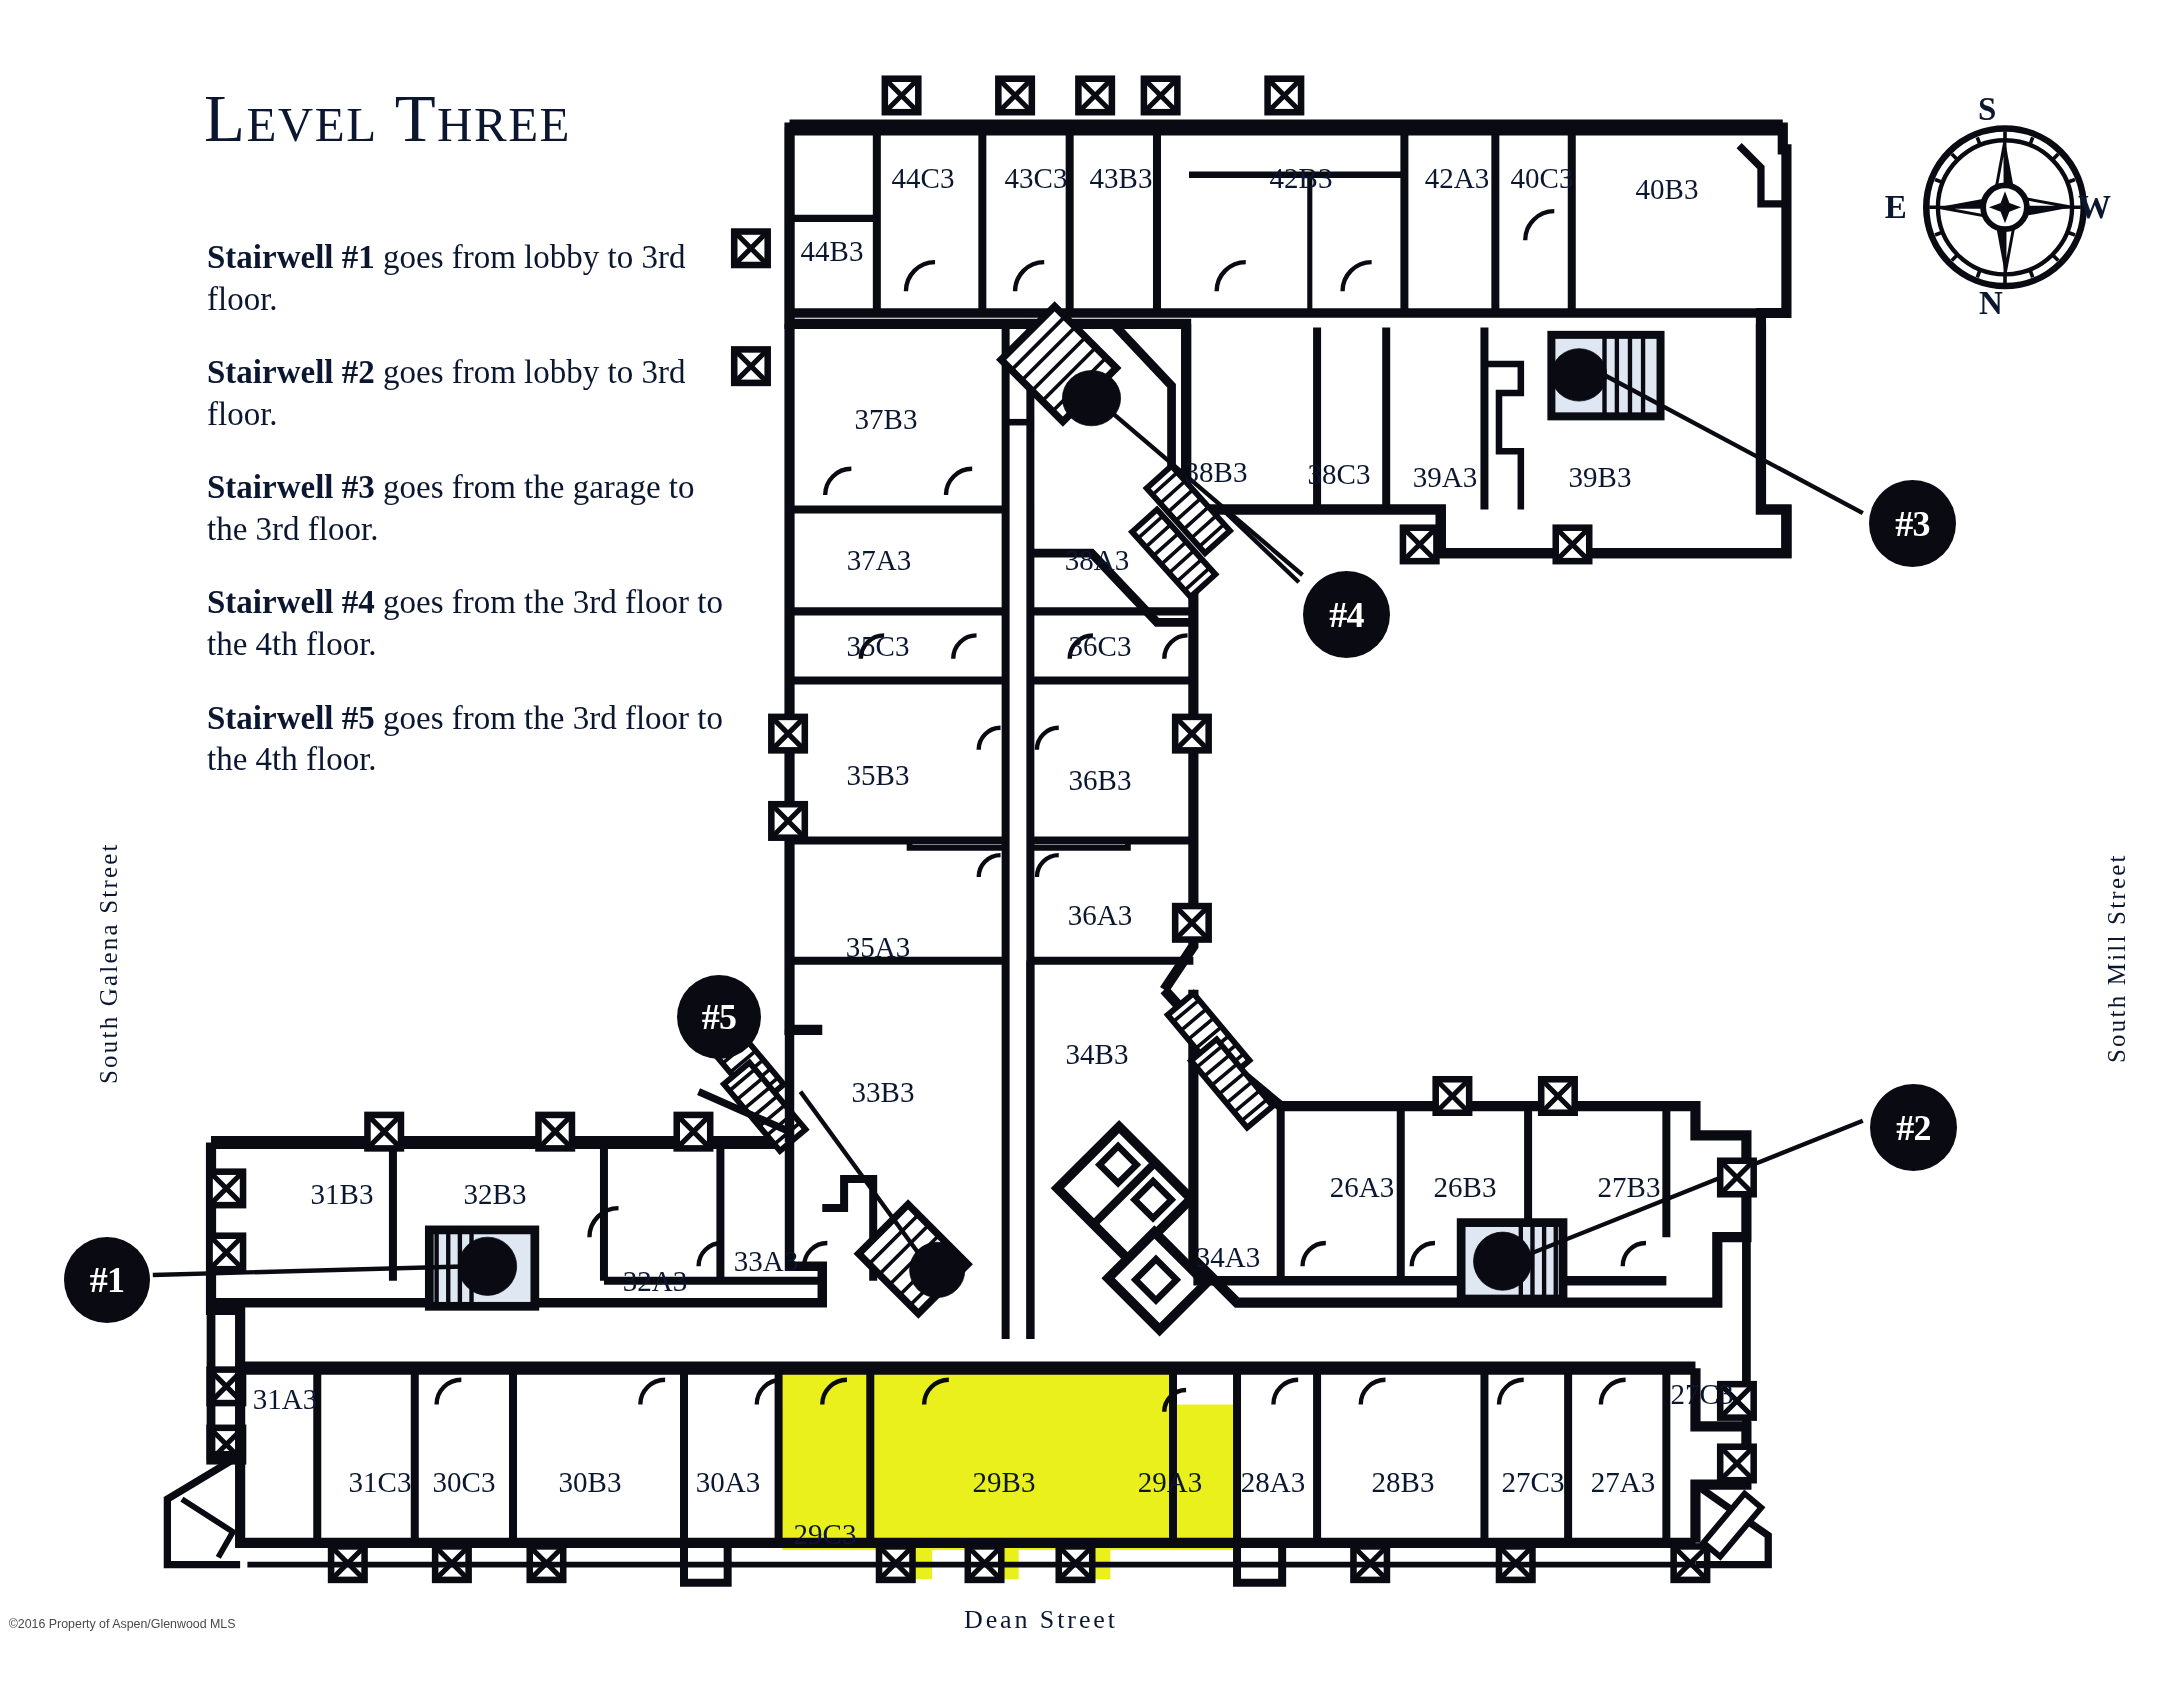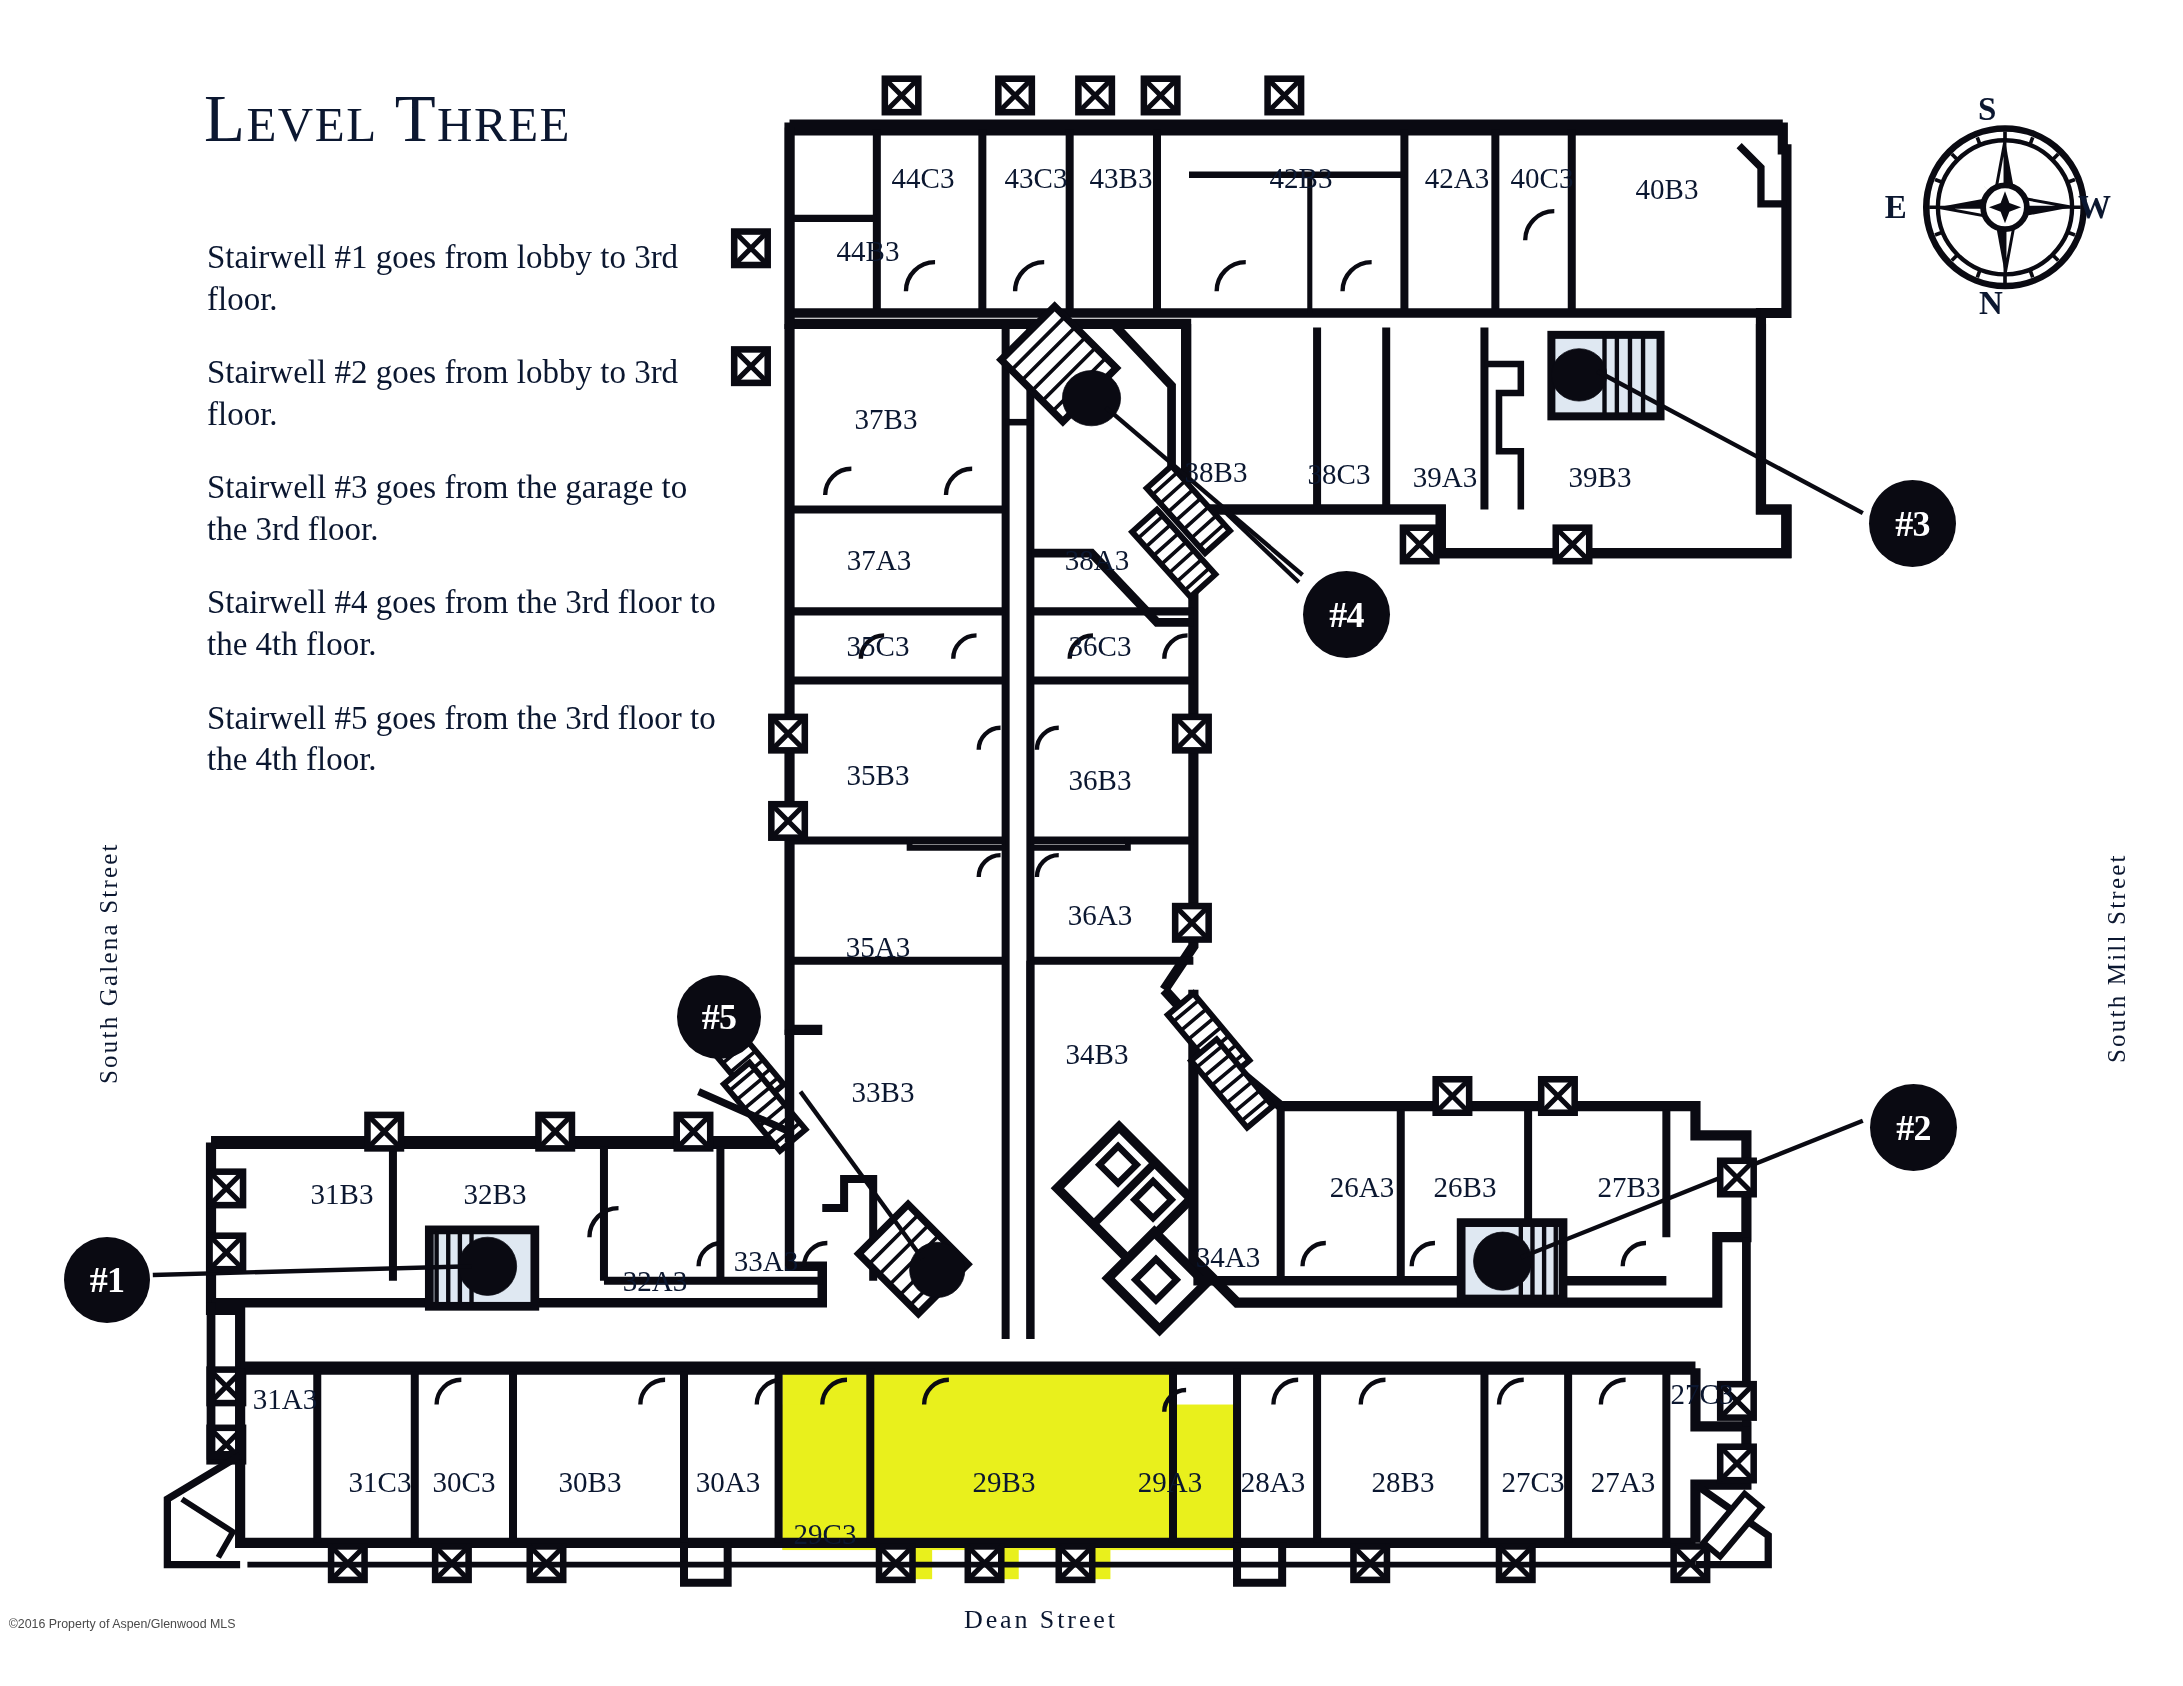--- a/index.html
+++ b/index.html
@@ -9,21 +9,21 @@
   #plan{position:absolute;left:0;top:0;width:2183px;height:1687px;}
 
   
   .title{position:absolute;left:204px;top:80px;font-size:67px;
          letter-spacing:1.5px;color:#0b1730;white-space:nowrap;text-align:center;}
   .title .cap{font-size:67px;}
   .title .sc{font-size:49px;}
 
   .legend{position:absolute;left:207px;top:237px;width:524px;}
   .leg-item{font-size:33px;line-height:1.26;margin-bottom:32px;color:#0b1730;}
-  .leg-item b{font-weight:normal;text-align:center;}
+  .leg-item b{font-weight:bold;text-align:center;}
 
   
   .vstreet{position:absolute;font-size:25px;letter-spacing:2.2px;
            color:#0b1730;white-space:nowrap;transform-origin:0 0;}
   .hstreet{position:absolute;font-size:26px;letter-spacing:2.9px;color:#0b1730;}
 
   
   #compass{position:absolute;left:1892px;top:87px;width:226px;height:226px;}
   .comp-letter{position:absolute;font-size:33px;font-weight:600;color:#0b1730;}
 
@@ -396,21 +396,21 @@
   <div class="stairdot" style="left:677px;top:975px;width:84px;height:84px;">#5</div>
 
   <div id="unit-layer">
       <div class="unit" style="left: 923px; top: 178px;">44C3</div>
       <div class="unit" style="left: 1036px; top: 178px;">43C3</div>
       <div class="unit" style="left: 1121px; top: 178px;">43B3</div>
       <div class="unit" style="left: 1301px; top: 178px;">42B3</div>
       <div class="unit" style="left: 1457px; top: 178px;">42A3</div>
       <div class="unit" style="left: 1542px; top: 178px;">40C3</div>
       <div class="unit" style="left: 1667px; top: 189px;">40B3</div>
-      <div class="unit" style="left: 868px; top: 251px;">44B3</div>
+      <div class="unit" style="left: 832px; top: 251px;">44B3</div>
       <div class="unit" style="left: 886px; top: 419px;">37B3</div>
       <div class="unit" style="left: 1216px; top: 472px;">38B3</div>
       <div class="unit" style="left: 1339px; top: 474px;">38C3</div>
       <div class="unit" style="left: 1445px; top: 477px;">39A3</div>
       <div class="unit" style="left: 1600px; top: 477px;">39B3</div>
       <div class="unit" style="left: 879px; top: 560px;">37A3</div>
       <div class="unit" style="left: 1097px; top: 560px;">38A3</div>
       <div class="unit" style="left: 878px; top: 646px;">35C3</div>
       <div class="unit" style="left: 1100px; top: 646px;">36C3</div>
       <div class="unit" style="left: 878px; top: 775px;">35B3</div>

